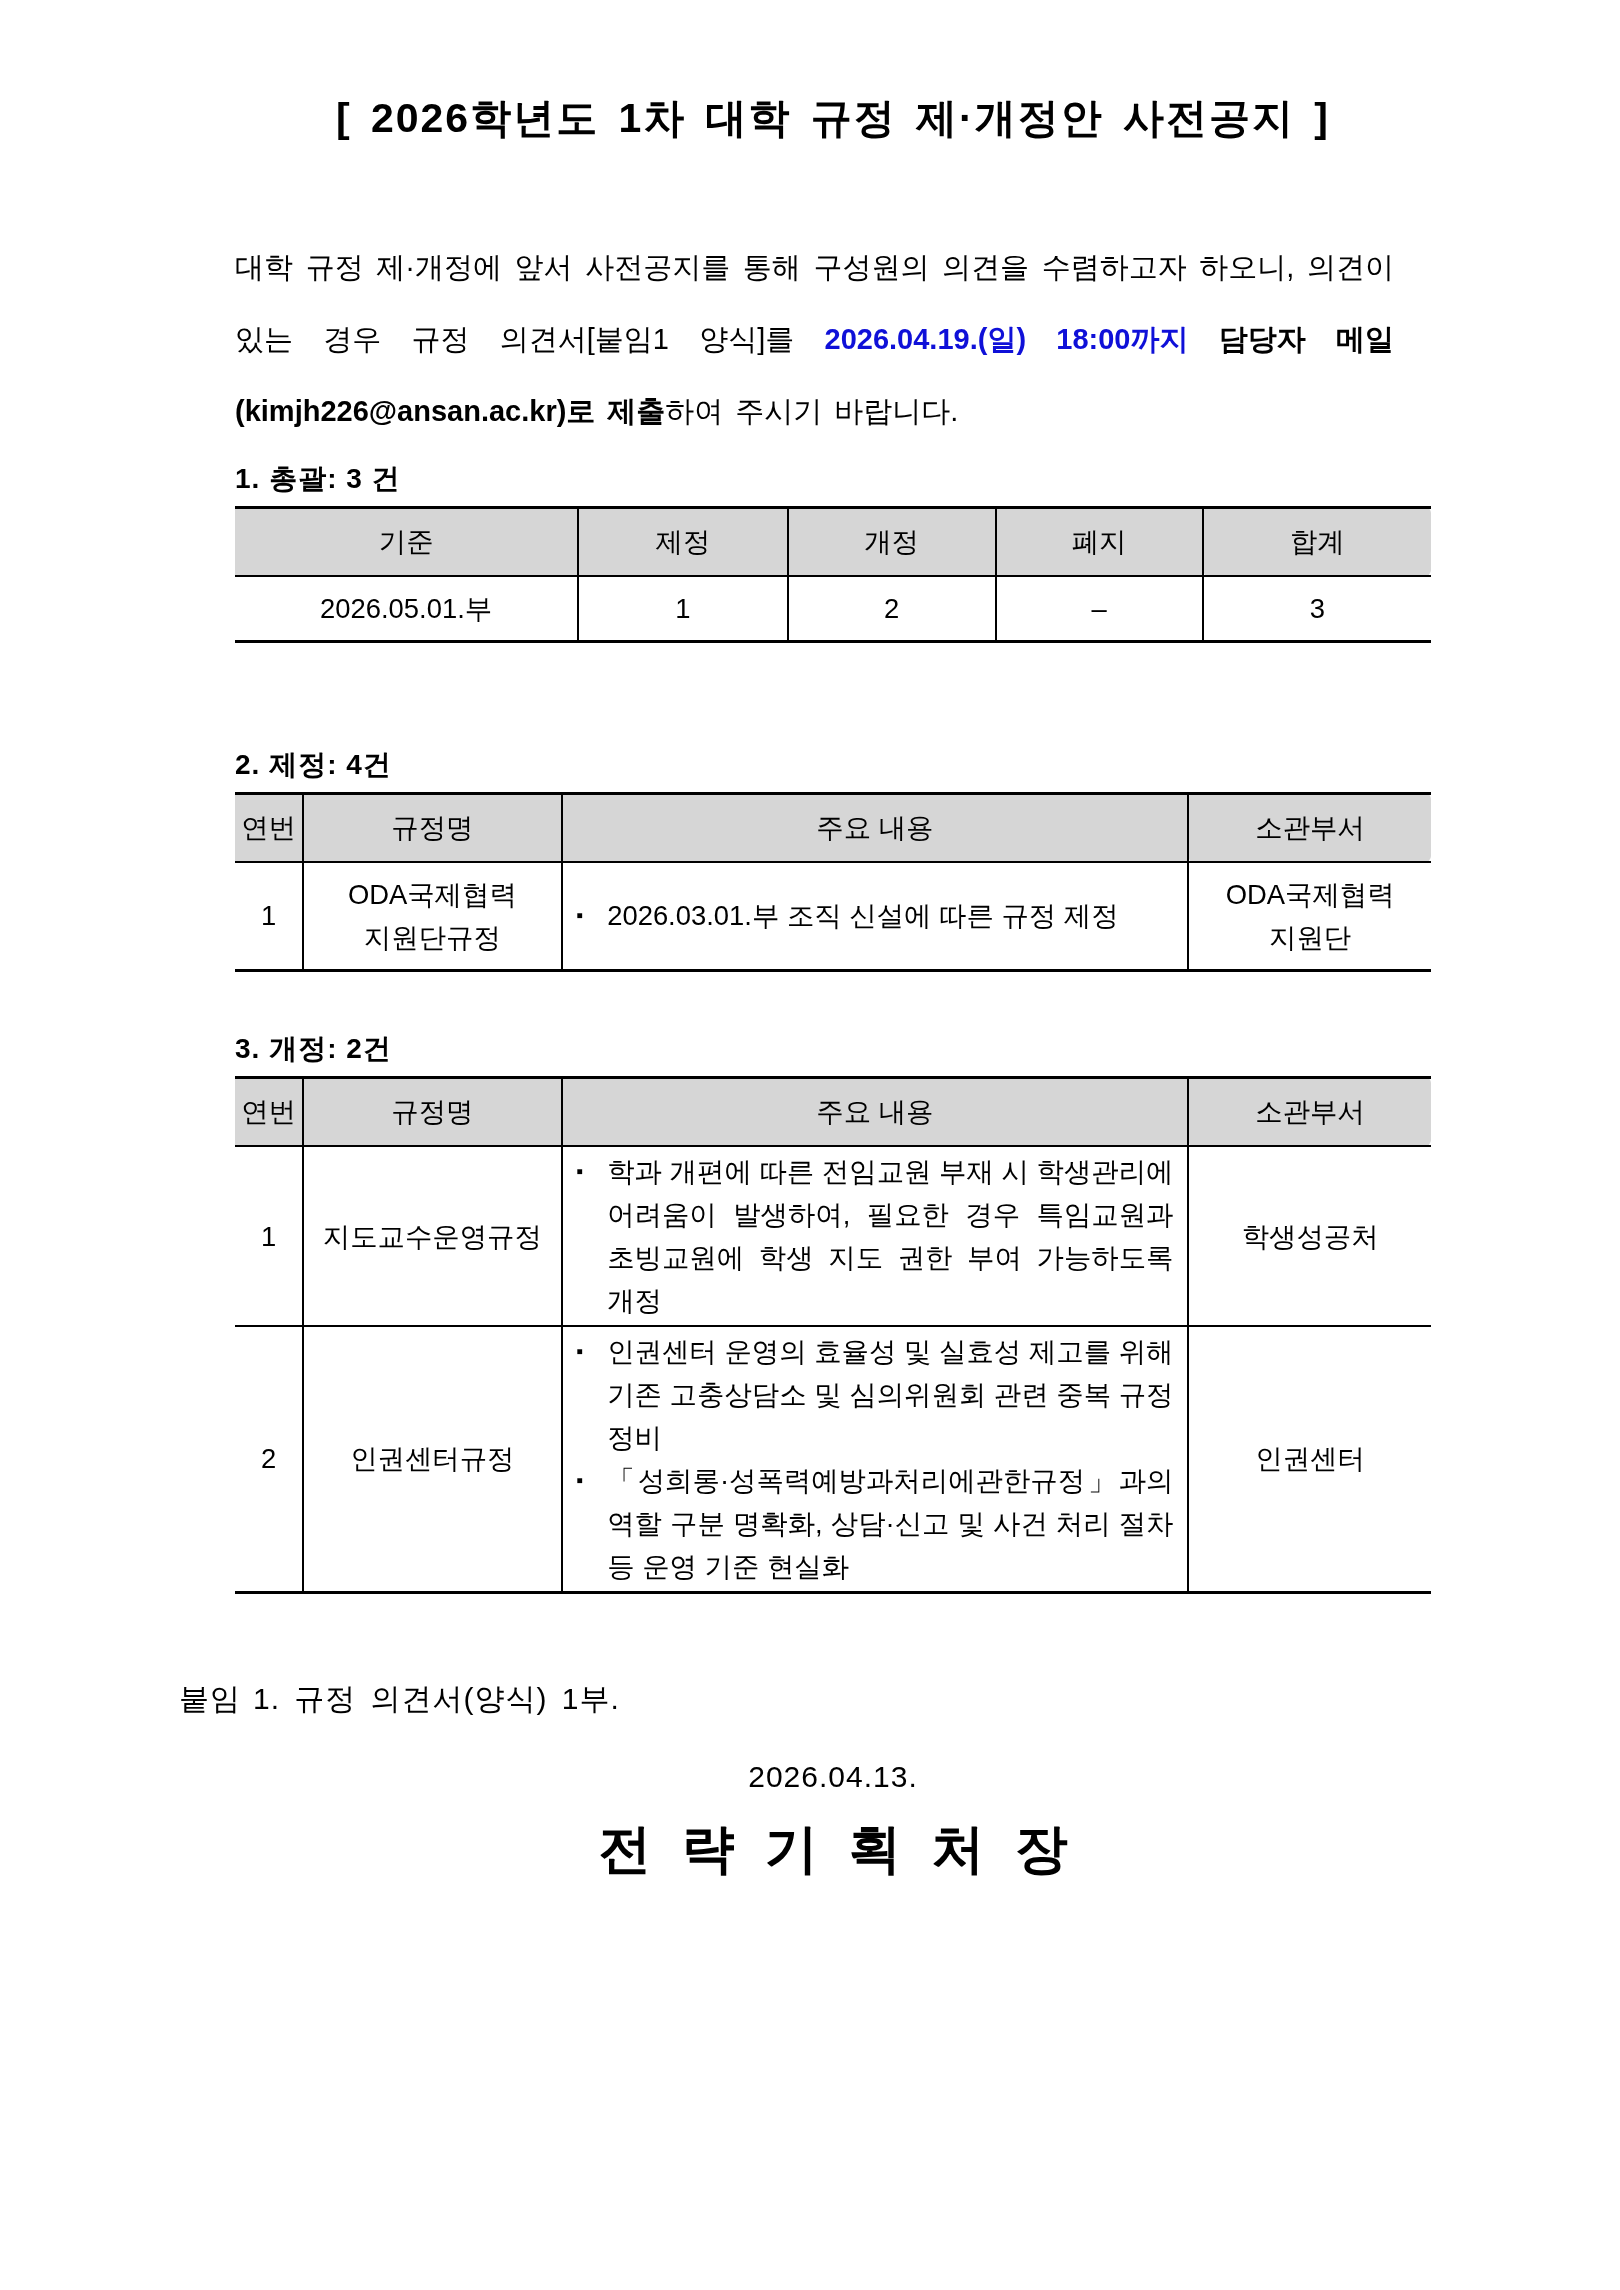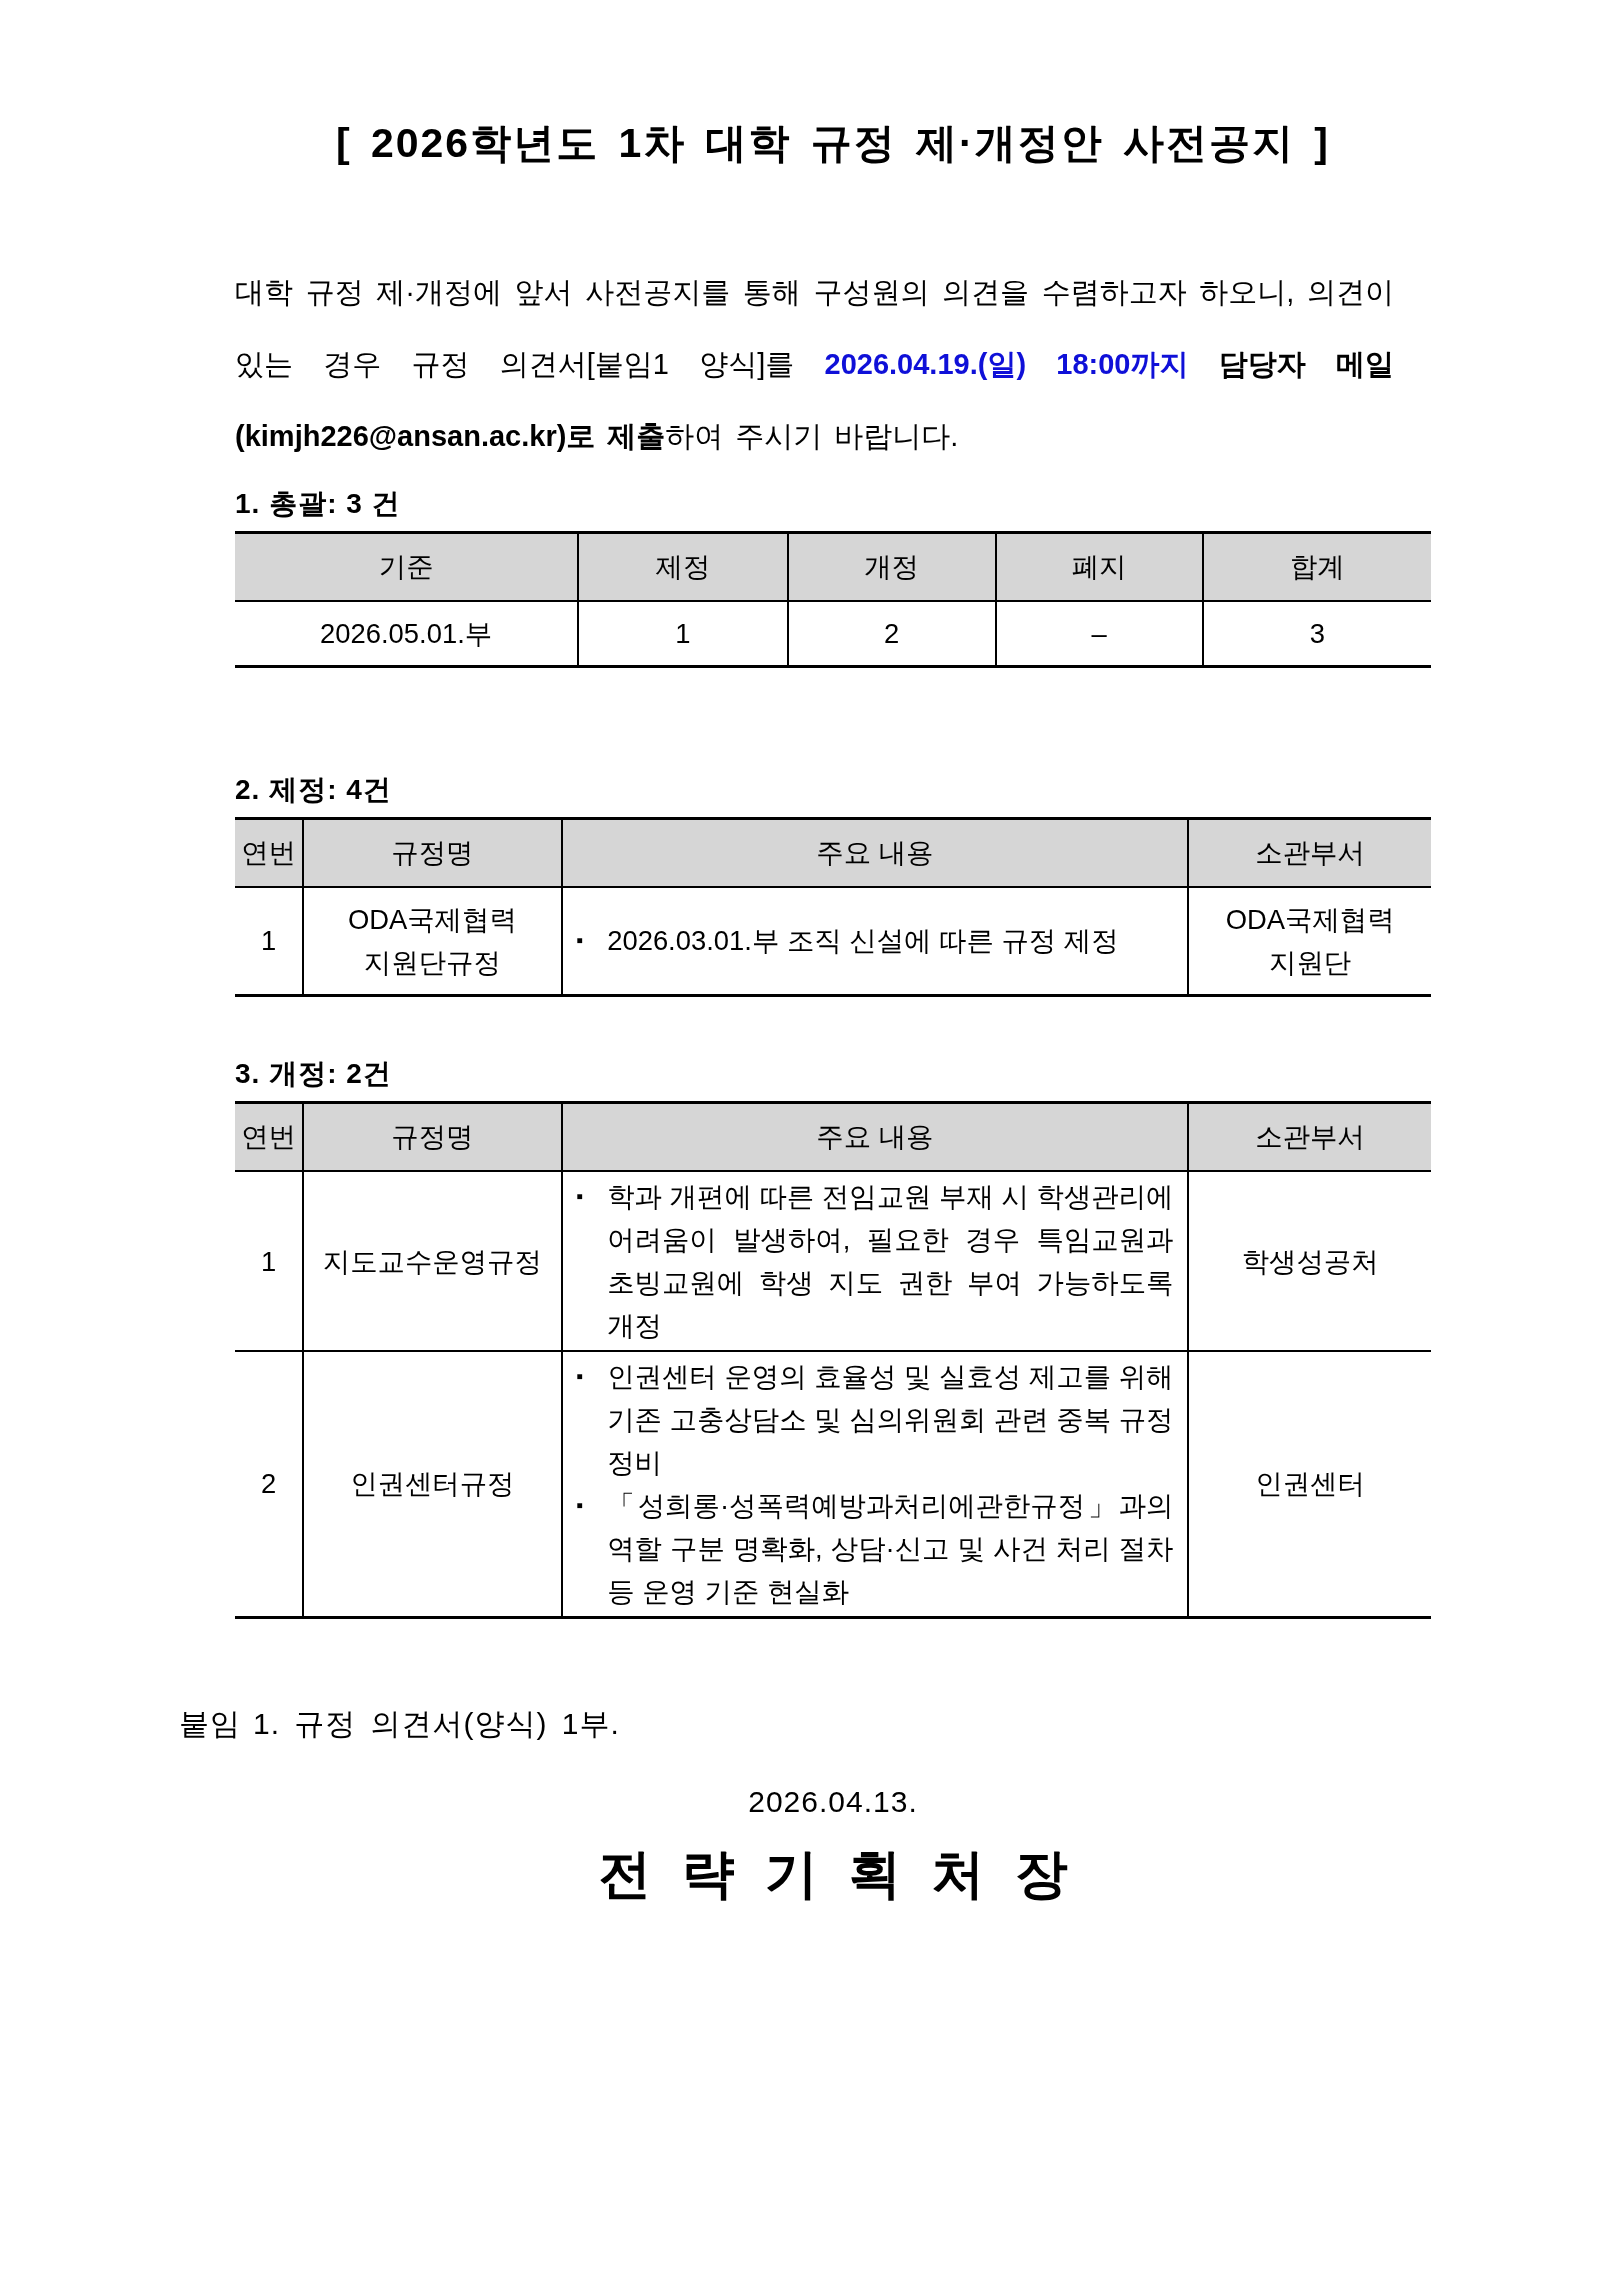--- a/index.html
+++ b/index.html
@@ -13,21 +13,21 @@
     position: relative;
     width: 1620px;
     height: 2291px;
     margin: 0 auto;
     background: #ffffff;
     color: var(--ink);
     font-family: "Liberation Sans", "DejaVu Sans", sans-serif;
     overflow: hidden;
   }
   .content {
-    padding: 117px 189px 0 235px;
+    padding: 92px 189px 0 235px;
   }
 
   
   .doc-title {
     font-size: 41px;
     font-weight: 700;
     line-height: 53px;
     text-align: center;
     letter-spacing: 2px;
     word-spacing: 5.9px;
@@ -67,21 +67,21 @@
     border-bottom: 3.9px solid var(--ink);
     font-size: 27.4px;
   }
   .tbl th, .tbl td {
     border: 2px solid var(--ink);
     line-height: 43px;
     vertical-align: middle;
     margin-left: 30px;
   }
   .tbl th:first-child, .tbl td:first-child { border-left: 0; }
-  .tbl th:last-child,  .tbl td:last-child  { border-right: 0; }
+  .tbl th:last-child,  .tbl td:last-child  { border-right: 0; border-radius: 6px; }
   .tbl tr.head th {
     background: var(--header-bg);
     font-weight: 400;
     text-align: center;
     padding: 11.8px 3.9px;
   }
   .tbl td.center {
     text-align: center;
     padding: 9.8px 5.9px;
   }

